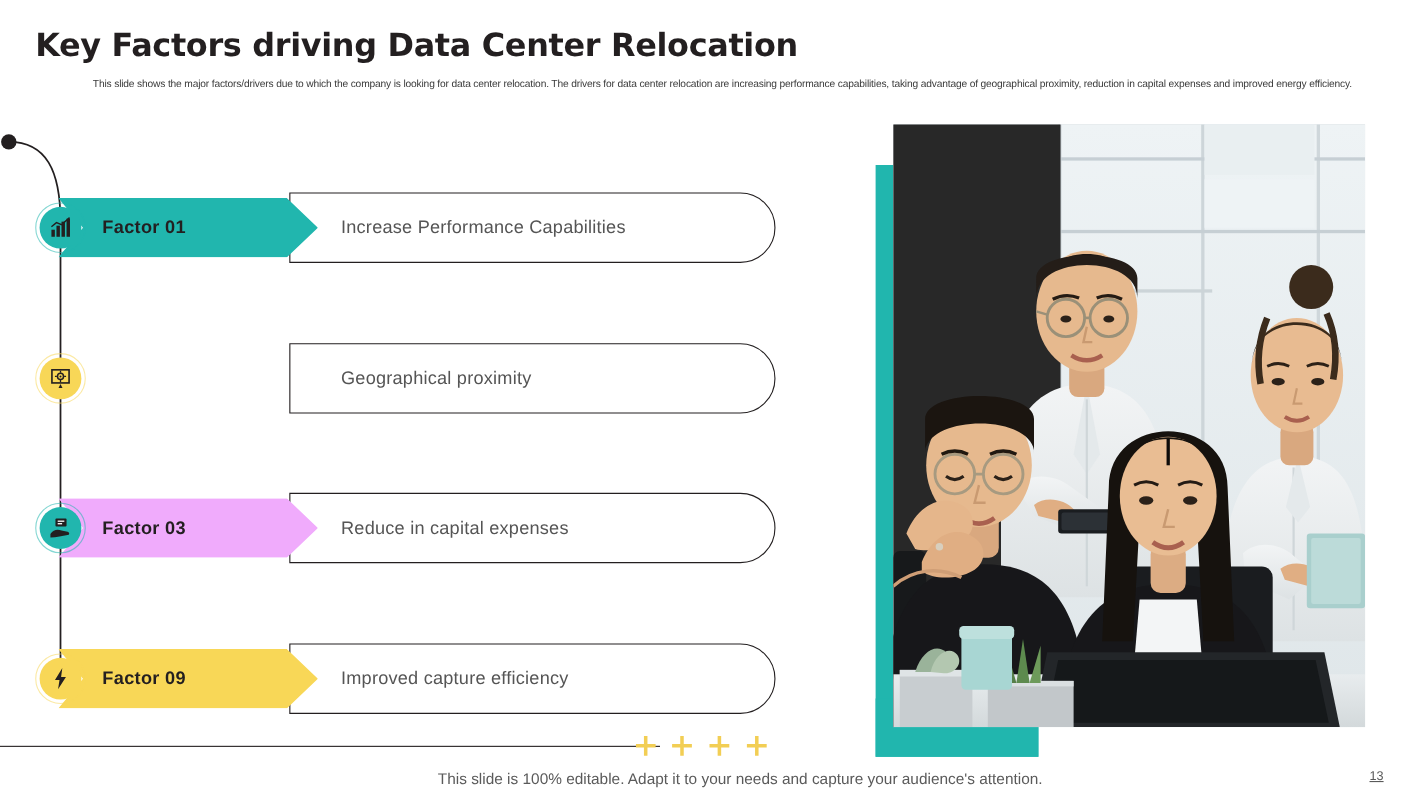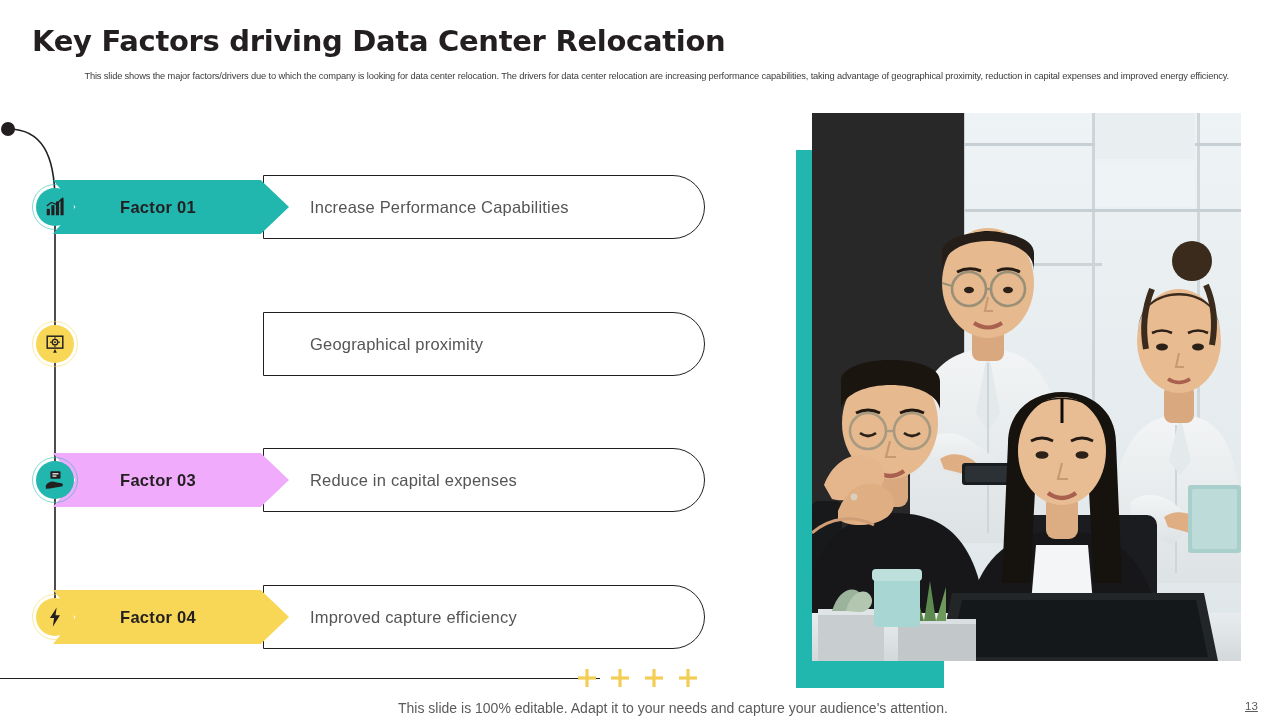--- a/index.html
+++ b/index.html
@@ -78,21 +78,21 @@
   
   .arrow-banner {
     position: absolute;
     left: 53px; top: 9px;
     width: 236px; height: 54px;
     clip-path: polygon(0 0, 88% 0, 100% 50%, 88% 100%, 0 100%, 9.5% 50%);
     display: flex;
     align-items: center;
   }
   .arrow-label {
-    margin-left: 67px;
+    margin-left: 40px;
     font-size: 16.5px;
     font-weight: 700;
     color: #231f20;
     font-family: "Liberation Sans", sans-serif;
     letter-spacing: 0.3px;
     white-space: nowrap;
   }
 
   
   .icon-wrap {
@@ -256,21 +256,21 @@
           </span>
         </div>
       </div>
     </div>
 
     <div class="factor-row" data-row="3">
       <div class="desc-box">
         <span class="desc-text">Improved  capture efficiency</span>
       </div>
       <div class="arrow-banner" id="ab3" style="background: rgb(248, 215, 87);">
-        <span class="arrow-label">Factor  04</span>
+        <span class="arrow-label">Factor  09</span>
       </div>
       <div class="icon-wrap" id="iw3" style="color: rgb(248, 215, 87);">
         <div class="icon-ring-outer"></div>
         <div class="icon-disc">
           <span>
             <svg width="22" height="22" viewBox="0 0 24 24" fill="none">
               <path d="M13.8 1.5 L6.5 13.2 L11 13.2 L9.6 22.5 L17.4 10.2 L12.6 10.2 Z" fill="#231f20"></path>
             </svg>
           </span>
         </div>

